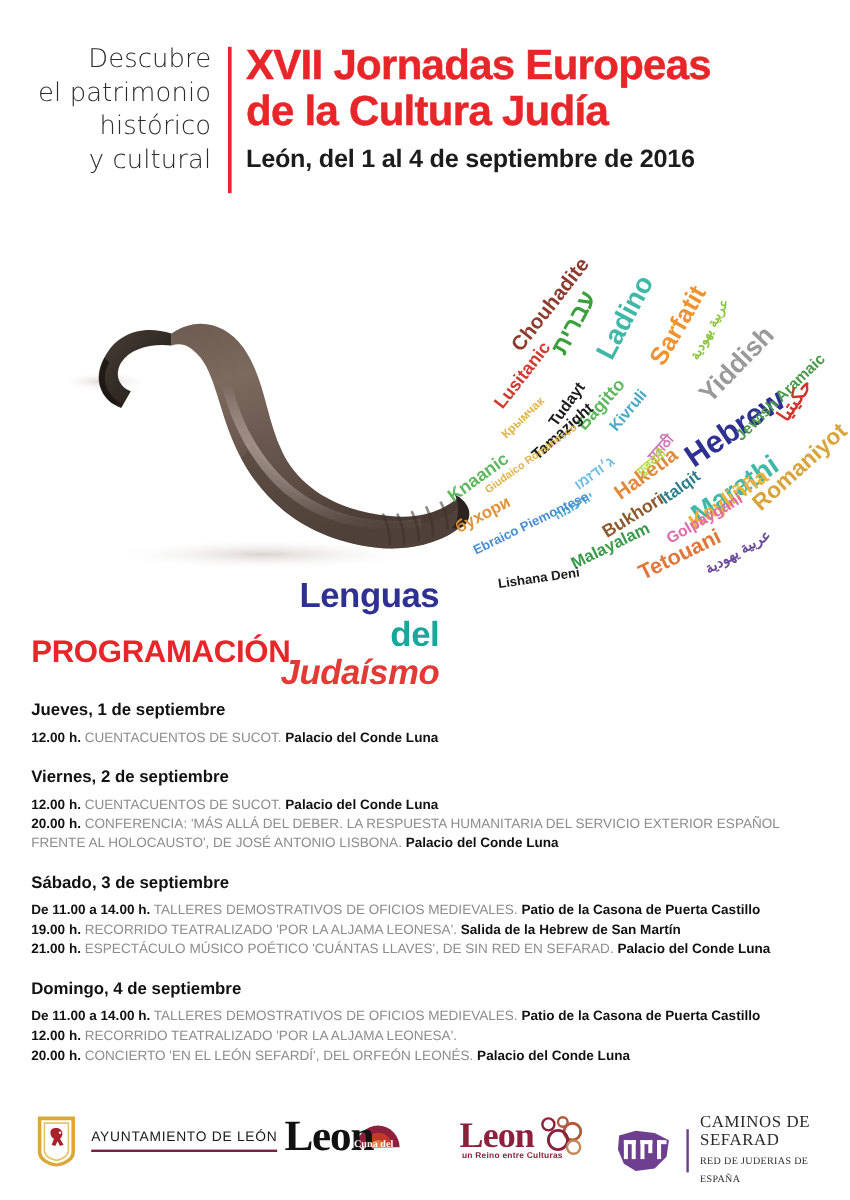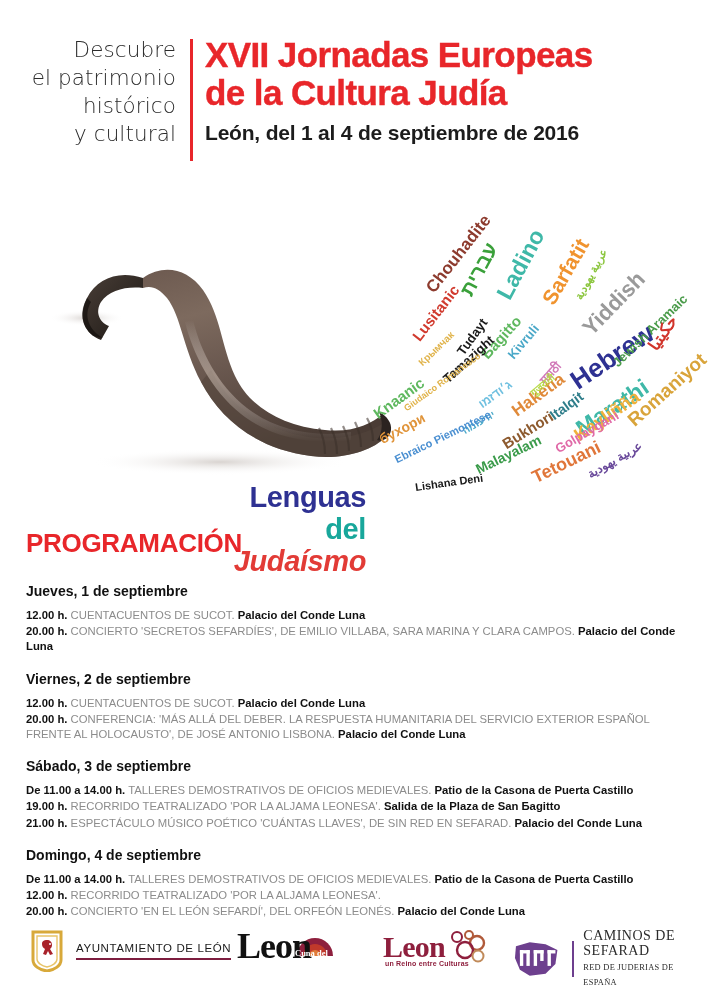--- a/index.html
+++ b/index.html
@@ -215,31 +215,30 @@
         <span style="color: rgb(26, 26, 26); font-size: 11px; left: 46px; top: 296px; transform: rotate(-8deg);">Lishana Deni</span>
       </div>
   </div>
 
   <div class="program">
     <div class="prog-title">PROGRAMACIÓN</div>
     <div id="days">
         <div class="day">
           <div class="day-name">Jueves, 1 de septiembre</div>
           <div class="ev"><span class="t">12.00 h.</span> <span>CUENTACUENTOS DE SUCOT.</span> <b>Palacio del Conde Luna</b></div>
-          <div class="ev"><span class="t">20.00 h.</span> <span>CONCIERTO 'SECRETOS SEFARDÍES', DE EMILIO VILLABA, SARA MARINA Y CLARA CAMPOS.</span> <b>Palacio del Conde Luna</b></div>
         </div>
         <div class="day">
           <div class="day-name">Viernes, 2 de septiembre</div>
           <div class="ev"><span class="t">12.00 h.</span> <span>CUENTACUENTOS DE SUCOT.</span> <b>Palacio del Conde Luna</b></div>
           <div class="ev"><span class="t">20.00 h.</span> <span>CONFERENCIA: 'MÁS ALLÁ DEL DEBER. LA RESPUESTA HUMANITARIA DEL SERVICIO EXTERIOR ESPAÑOL FRENTE AL HOLOCAUSTO', DE JOSÉ ANTONIO LISBONA.</span> <b>Palacio del Conde Luna</b></div>
         </div>
         <div class="day">
           <div class="day-name">Sábado, 3 de septiembre</div>
           <div class="ev"><span class="t">De 11.00 a 14.00 h.</span> <span>TALLERES DEMOSTRATIVOS DE OFICIOS MEDIEVALES.</span> <b>Patio de la Casona de Puerta Castillo</b></div>
-          <div class="ev"><span class="t">19.00 h.</span> <span>RECORRIDO TEATRALIZADO 'POR LA ALJAMA LEONESA'.</span> <b>Salida de la Plaza de San Бagitto</b></div>
+          <div class="ev"><span class="t">19.00 h.</span> <span>RECORRIDO TEATRALIZADO 'POR LA ALJAMA LEONESA'.</span> <b>Salida de la Hebrew de San Martín</b></div>
           <div class="ev"><span class="t">21.00 h.</span> <span>ESPECTÁCULO MÚSICO POÉTICO 'CUÁNTAS LLAVES', DE SIN RED EN SEFARAD.</span> <b>Palacio del Conde Luna</b></div>
         </div>
         <div class="day">
           <div class="day-name">Domingo, 4 de septiembre</div>
           <div class="ev"><span class="t">De 11.00 a 14.00 h.</span> <span>TALLERES DEMOSTRATIVOS DE OFICIOS MEDIEVALES.</span> <b>Patio de la Casona de Puerta Castillo</b></div>
           <div class="ev"><span class="t">12.00 h.</span> <span>RECORRIDO TEATRALIZADO 'POR LA ALJAMA LEONESA'.</span></div>
           <div class="ev"><span class="t">20.00 h.</span> <span>CONCIERTO 'EN EL LEÓN SEFARDÍ', DEL ORFEÓN LEONÉS.</span> <b>Palacio del Conde Luna</b></div>
         </div>
       </div>
   </div>

